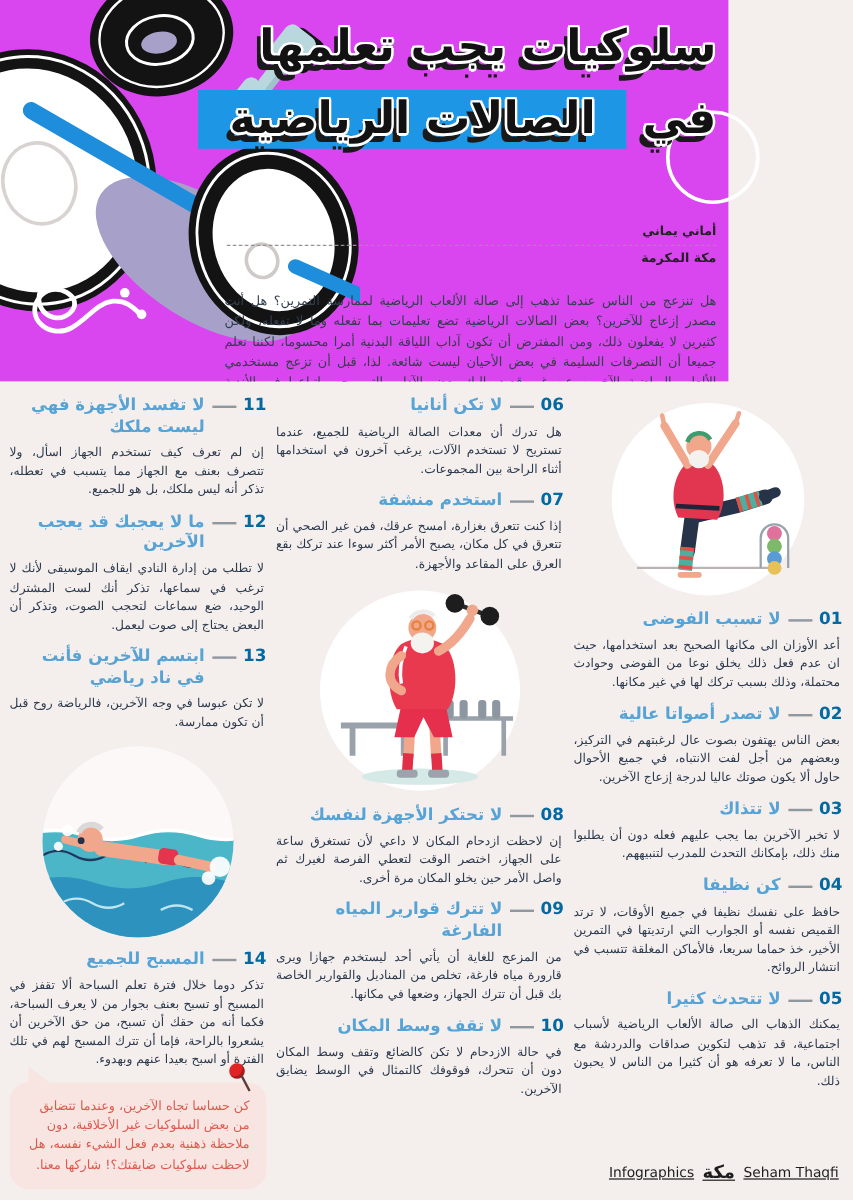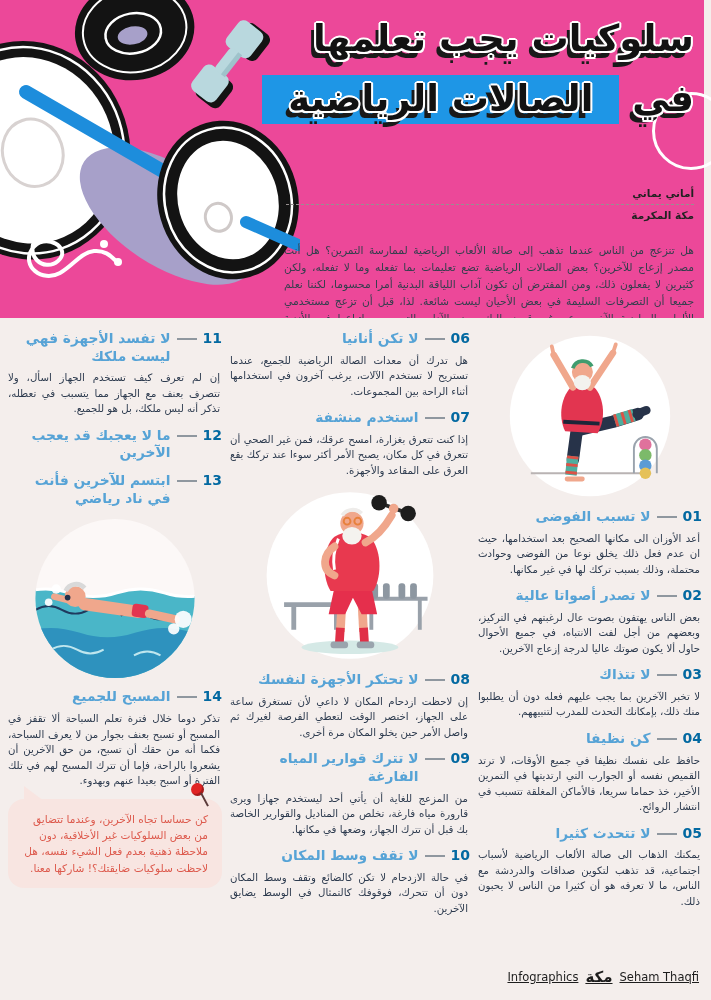--- a/index.html
+++ b/index.html
@@ -1,20 +1,20 @@
 <!DOCTYPE html>
 <html><head>
 <meta charset="utf-8">
 <style>
   html,body{margin:0;padding:0;}
   .page{position:relative;width:711px;height:1000px;overflow:hidden;
         background:#f4eeec;font-family:"DejaVu Sans",sans-serif;}
 
   
-  .hero{position:absolute;top:0;left:0;width:704px;height:318px;background:#ec4899;}
+  .hero{position:absolute;top:0;left:0;width:607px;height:318px;background:#d946ef;}
   .hero-art{position:absolute;top:0;left:0;width:300px;height:320px;}
   .hero-arc{position:absolute;right:-26px;top:92px;width:72px;height:72px;
             border:3px solid #fff;border-radius:50%;}
   .title-block{position:absolute;top:12px;right:10px;direction:rtl;text-align:right;}
   .title-line{font-size:37px;font-weight:bold;color:#121212;line-height:1.45;
     text-shadow:2px 0 #fff,-2px 0 #fff,0 2px #fff,0 -2px #fff,
       1.5px 1.5px #fff,-1.5px -1.5px #fff,1.5px -1.5px #fff,-1.5px 1.5px #fff,
       -5px 7px 0 #1a1a1a;}
   .title-line + .title-line{margin-top:6px;}
   .hl{background:#1e96e6;padding:2px 26px 4px;}
@@ -305,28 +305,30 @@
           </div>
           <p class="tip-body">إن لم تعرف كيف تستخدم الجهاز اسأل، ولا تتصرف بعنف مع الجهاز مما يتسبب في تعطله، تذكر أنه ليس ملكك، بل هو للجميع.</p>
         </div>
 
         <div class="tip">
           <div class="tip-head">
             <span class="tip-num">12</span>
             <span class="tip-dash"></span>
             <h3 class="tip-title">ما لا يعجبك قد يعجب الآخرين</h3>
           </div>
+          <p class="tip-body">لا تطلب من إدارة النادي ايقاف الموسيقى لأنك لا ترغب في سماعها، تذكر أنك لست المشترك الوحيد، ضع سماعات لتحجب الصوت، وتذكر أن البعض يحتاج إلى صوت ليعمل.</p>
         </div>
 
         <div class="tip">
           <div class="tip-head">
             <span class="tip-num">13</span>
             <span class="tip-dash"></span>
             <h3 class="tip-title">ابتسم للآخرين فأنت في ناد رياضي</h3>
           </div>
+          <p class="tip-body">لا تكن عبوسا في وجه الآخرين، فالرياضة روح قبل أن تكون ممارسة.</p>
         </div>
 
         <div class="illus">
           <svg viewBox="0 0 196 172" width="186" height="163">
             <defs>
               <clipPath id="poolClip">
                   <circle cx="98" cy="86" r="84"></circle>
                 </clipPath>
             </defs>
             <circle cx="98" cy="86" r="84" fill="#fcf8f7"></circle>

